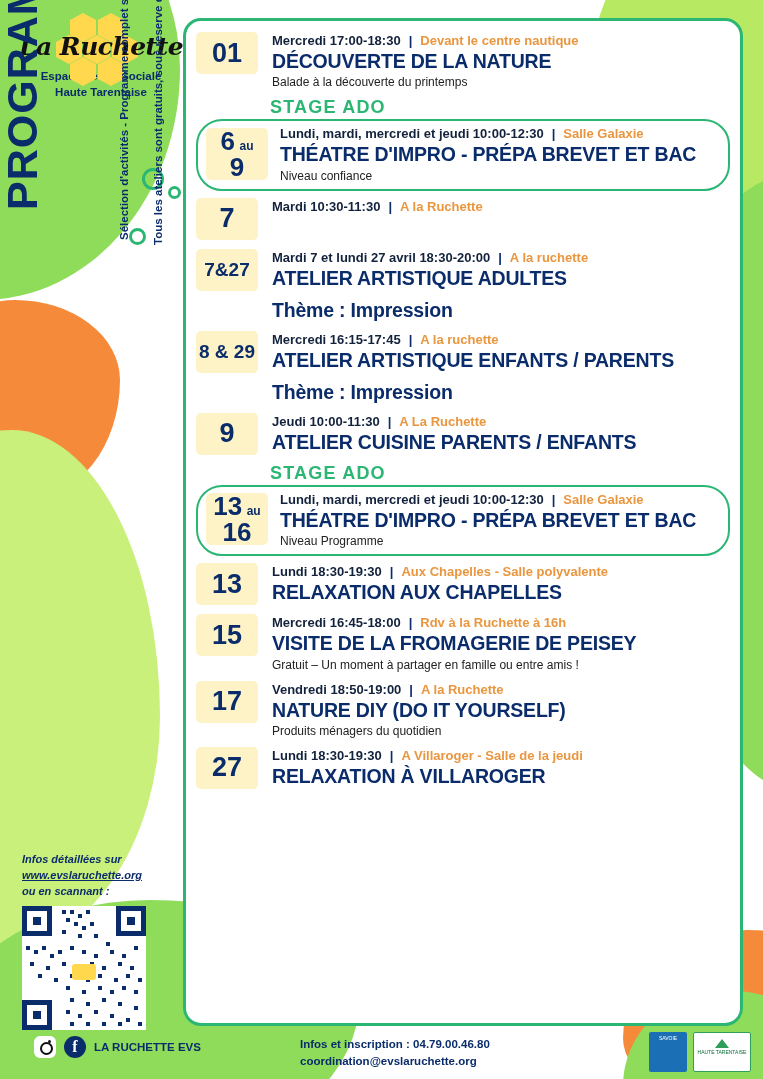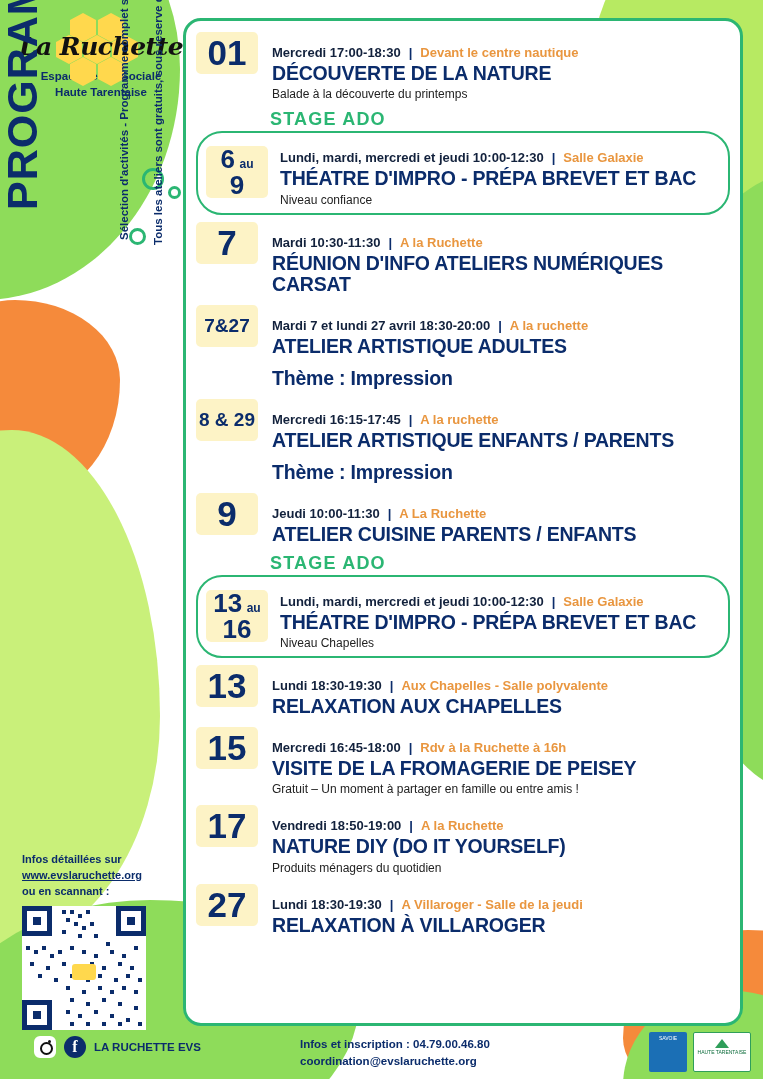--- a/index.html
+++ b/index.html
@@ -80,21 +80,21 @@
     font-size:11.5px; font-weight:bold; color:#0b2c6b; white-space:nowrap;
   }
   #vert-note {
     position:absolute; left:152px; top:245px; width:580px;
     transform:rotate(-90deg); transform-origin: left top;
     font-size:11.5px; font-weight:bold; color:#0b2c6b; white-space:nowrap;
   }
 
   
   #qr-block { position:absolute; left:22px; top:852px; width:160px; }
-  .qr-info { font-size:11px; font-weight:bold; color:#0b2c6b; line-height:1.45; }
+  .qr-info { font-size:11px; font-weight:bold; color:#0b2c6b; line-height:1.45;font-style:italic; }
   #qr-code { width:124px; height:124px; margin-top:6px; position:relative; background:#fff; }
   #qr-code .qrpix { position:absolute; background:#0b2c6b; width:4px; height:4px; }
   .qr-eye { position:absolute; width:30px; height:30px; border:5px solid #0b2c6b; }
   .qr-eye i { position:absolute; left:6px; top:6px; width:8px; height:8px; background:#0b2c6b; }
 
   
   #social { position:absolute; left:34px; top:1036px; display:flex; align-items:center; gap:8px; }
   .ig-icon {
     width:22px; height:22px; border:2.5px solid #fff; border-radius:6px; position:relative;
     background:#fff;
@@ -121,26 +121,26 @@
   }
   .row {
     display:flex; align-items:flex-start; padding:5px 0 4px 0;
   }
   .daybox {
     width:62px; min-height:42px; background:#FDF3C6; border-radius:5px;
     display:flex; align-items:center; justify-content:center;
     color:#0b2c6b; font-weight:bold; flex:0 0 62px;
     margin-right:14px;
   }
-  .daybox .num { font-size:35px; letter-spacing:0px; }
+  .daybox .num { font-size:27px; letter-spacing:0px; }
   .daybox .num.tiny { font-size:19px; }
   .range { text-align:center; line-height:1.0; }
   .range .r1, .range .r2 { font-size:26px; }
   .range .au { font-size:12px; font-weight:bold; }
-  .rtext { flex:1; padding-top:1px;margin-top:12px; }
+  .rtext { flex:1; padding-top:1px; }
   .line1 { font-size:13px; color:#111; font-weight:bold; display:flex; align-items:baseline; flex-wrap:wrap; gap:0; }
   .line1 .time { color:#12213c; font-weight:bold; }
   .line1 .sep { color:#0b2c6b; margin:0 8px; font-weight:bold; }
   .line1 .place { color:#e9963f; font-weight:bold; }
   .title {
     font-size:19.5px; font-weight:bold; color:#0b2c6b; line-height:1.1;
     margin-top:3px; letter-spacing:-0.2px;
     font-family:"Liberation Sans", sans-serif;
   }
   .desc { font-size:12px; color:#222; margin-top:3px; }
@@ -332,21 +332,20 @@
   <div class="row">
     <div class="daybox">
         <span class="num">7</span>
       </div>
     <div class="rtext">
       <div class="line1">
         <span class="time">Mardi 10:30-11:30</span>
         <span class="sep">|</span>
         <span class="place">A la Ruchette</span>
       </div>
-      <div class="title">RÉUNION D'INFO ATELIERS NUMÉRIQUES CARSAT</div>
     </div>
   </div>
 
   <div class="row">
     <div class="daybox">
         <span class="num tiny">7&amp;27</span>
       </div>
     <div class="rtext">
       <div class="line1">
         <span class="time">Mardi 7 et lundi 27 avril    18:30-20:00</span>
@@ -400,21 +399,21 @@
         <div class="r2">16</div>
       </div>
     </div>
     <div class="rtext">
       <div class="line1">
         <span class="time">Lundi, mardi, mercredi et jeudi 10:00-12:30</span>
         <span class="sep">|</span>
         <span class="place">Salle Galaxie</span>
       </div>
       <div class="title">THÉATRE D'IMPRO - PRÉPA BREVET ET BAC</div>
-      <div class="desc">Niveau Chapelles</div>
+      <div class="desc">Niveau Programme</div>
     </div>
   </div>
 
   <div class="row">
     <div class="daybox">
         <span class="num">13</span>
       </div>
     <div class="rtext">
       <div class="line1">
         <span class="time">Lundi 18:30-19:30</span>

